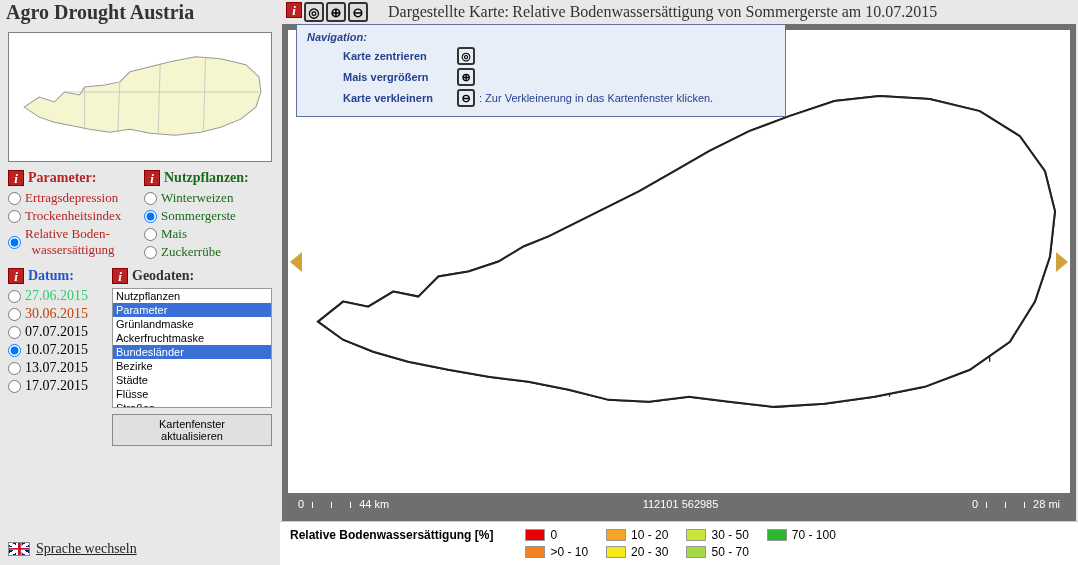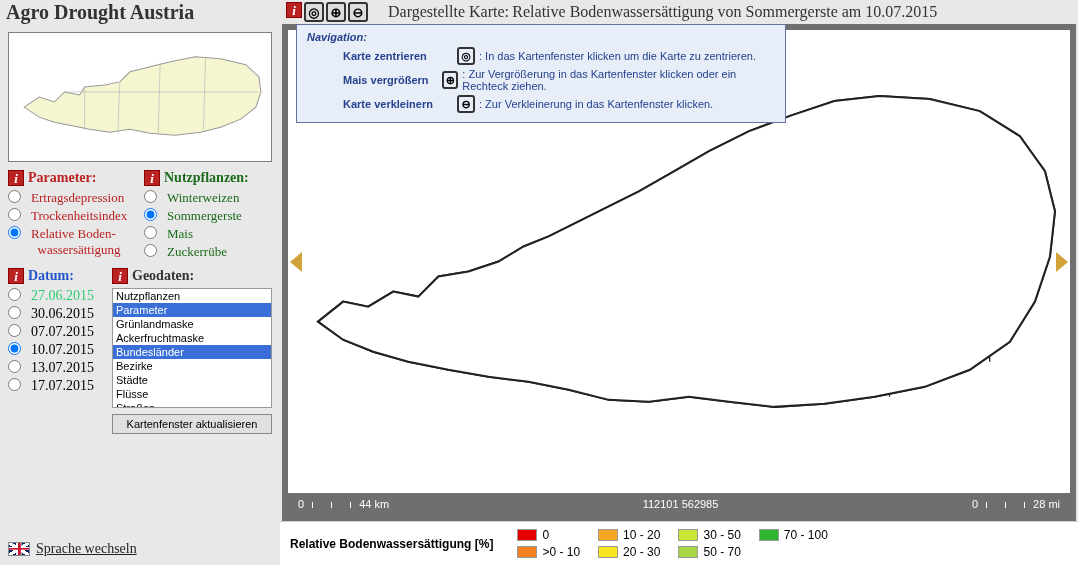--- a/index.html
+++ b/index.html
@@ -16,32 +16,32 @@
 .overview { border: 1px solid #808080; background: #fff; height: 130px; position: relative; }
 .overview svg { width: 100%; height: 100%; }
 .panel-row { display: flex; gap: 8px; }
 .panel { flex: 1; }
 .panel-header { display: flex; align-items: center; gap: 4px; font-family: "Times New Roman", serif; font-size: 14px; font-weight: bold; margin-bottom: 4px; }
 .hdr-parameter { color: #b22; }
 .hdr-crop { color: #1a6b1a; }
 .hdr-datum { color: #2255cc; }
 .hdr-geodaten { color: #333; }
 .radio-list { display: flex; flex-direction: column; gap: 2px; }
-.radio-item { display: flex; align-items: flex-start; gap: 10px; cursor: pointer; }
+.radio-item { display: flex; align-items: center; gap: 4px; cursor: pointer; }
 .radio-item input { cursor: pointer; }
 .lbl-param { color: #b22; font-family: "Times New Roman", serif; font-size: 13px; }
 .lbl-crop { color: #1a6b1a; font-family: "Times New Roman", serif; font-size: 13px; }
 .lbl-date { font-family: "Times New Roman", serif; font-size: 14px; }
 .date-avail { color: #2ecc71; }
 .date-unavail { color: #000000; }
-.date-current { color: #000000; }
+.date-current { color: #c2410c; }
 .listbox { width: 100%; height: 120px; border: 1px solid #999; background: #fff; overflow-y: scroll; font-size: 11px; }
 .listbox-item { padding: 1px 3px; cursor: pointer; }
 .listbox-item.selected { background: #3a6fd8; color: #fff; }
-.update-btn { margin-top: 6px; width: 160px; padding: 3px 12px; border: 1px solid #888; background: #e0e0e0; font-size: 11px; cursor: pointer; }
+.update-btn { margin-top: 6px; width: 160px; padding: 3px 24px; border: 1px solid #888; background: #e0e0e0; font-size: 11px; cursor: pointer; }
 .lang-switch { margin-top: auto; display: flex; align-items: center; gap: 6px; }
 .flag { width: 22px; height: 14px; background: linear-gradient(#012169 0 100%); position: relative; border: 1px solid #888; }
 .flag::before { content: ""; position: absolute; inset: 0; background: linear-gradient(to bottom right, transparent 42%, #fff 42%, #fff 58%, transparent 58%), linear-gradient(to bottom left, transparent 42%, #fff 42%, #fff 58%, transparent 58%), linear-gradient(#fff,#fff) center/100% 28% no-repeat, linear-gradient(#fff,#fff) center/28% 100% no-repeat; }
 .flag::after { content: ""; position: absolute; inset: 0; background: linear-gradient(#c8102e,#c8102e) center/100% 14% no-repeat, linear-gradient(#c8102e,#c8102e) center/14% 100% no-repeat; }
 .lang-link { font-family: "Times New Roman", serif; font-size: 14px; text-decoration: underline; color: #222; cursor: pointer; }
 .map-area { flex: 1; display: flex; flex-direction: column; position: relative; }
 .nav-tooltip { position: absolute; top: 0; left: 16px; width: 490px; background: #e8eef8; border: 1px solid #6071a0; padding: 6px 10px; z-index: 10; font-size: 11px; }
 .nav-title { color: #25418f; font-style: italic; font-weight: bold; margin-bottom: 4px; }
 .nav-row { display: flex; align-items: center; gap: 4px; margin-bottom: 3px; }
 .nav-label { color: #25418f; font-weight: bold; width: 110px; margin-left: 36px; }
@@ -51,21 +51,21 @@
 .map-canvas { flex: 1; background: #fff; position: relative; overflow: hidden; }
 .map-canvas svg { width: 100%; height: 100%; }
 .nav-arrow { position: absolute; top: 50%; transform: translateY(-50%); width: 0; height: 0; border-top: 10px solid transparent; border-bottom: 10px solid transparent; cursor: pointer; }
 .nav-left { left: 2px; border-right: 12px solid #d2a23a; }
 .nav-right { right: 2px; border-left: 12px solid #d2a23a; }
 .scale-bar { background: #6f6f6f; color: #fff; font-size: 11px; padding: 2px 10px; display: flex; justify-content: space-between; align-items: center; height: 22px; }
 .scale-seg { display: flex; align-items: center; gap: 8px; }
 .scale-ticks { display: flex; align-items: flex-end; height: 8px; }
 .tick { width: 1px; height: 6px; background: #fff; }
 .tick.mid { margin: 0 18px; }
-.legend { background: #fff; padding: 6px 10px; display: flex; align-items: center; gap: 14px; font-size: 12px; border-top: 1px solid #ccc; flex-wrap: wrap; }
+.legend { background: #fff; padding: 6px 10px; display: flex; align-items: flex-start; gap: 22px; font-size: 12px; border-top: 1px solid #ccc; flex-wrap: wrap; }
 .legend-title { font-weight: bold; margin-right: 10px; }
 .legend-grid { display: grid; grid-template-columns: repeat(4, auto); grid-template-rows: repeat(2, auto); gap: 3px 18px; grid-auto-flow: column; }
 .legend-item { display: flex; align-items: center; gap: 5px; }
 .swatch { width: 20px; height: 12px; border: 1px solid #999; }
 </style>
 </head>
 <body>
 
 <div class="container">
   <div class="header">
@@ -197,26 +197,24 @@
       </div>
     </div>
 
     <div class="map-area">
       <div class="nav-tooltip">
         <div class="nav-title">Navigation:</div>
         <div id="nav-rows">
             <div class="nav-row">
               <span class="nav-label">Karte zentrieren</span>
               <span class="nav-icon">◎</span>
-              <span class="nav-desc">: In das Kartenfenster klicken um die Karte zu zentrieren.</span>
             </div>
             <div class="nav-row">
               <span class="nav-label">Mais vergrößern</span>
               <span class="nav-icon">⊕</span>
-              <span class="nav-desc">: Zur Vergrößerung in das Kartenfenster klicken oder ein Rechteck ziehen.</span>
             </div>
             <div class="nav-row">
               <span class="nav-label">Karte verkleinern</span>
               <span class="nav-icon">⊖</span>
               <span class="nav-desc">: Zur Verkleinerung in das Kartenfenster klicken.</span>
             </div>
           </div>
       </div>
 
       <div class="map-frame">

